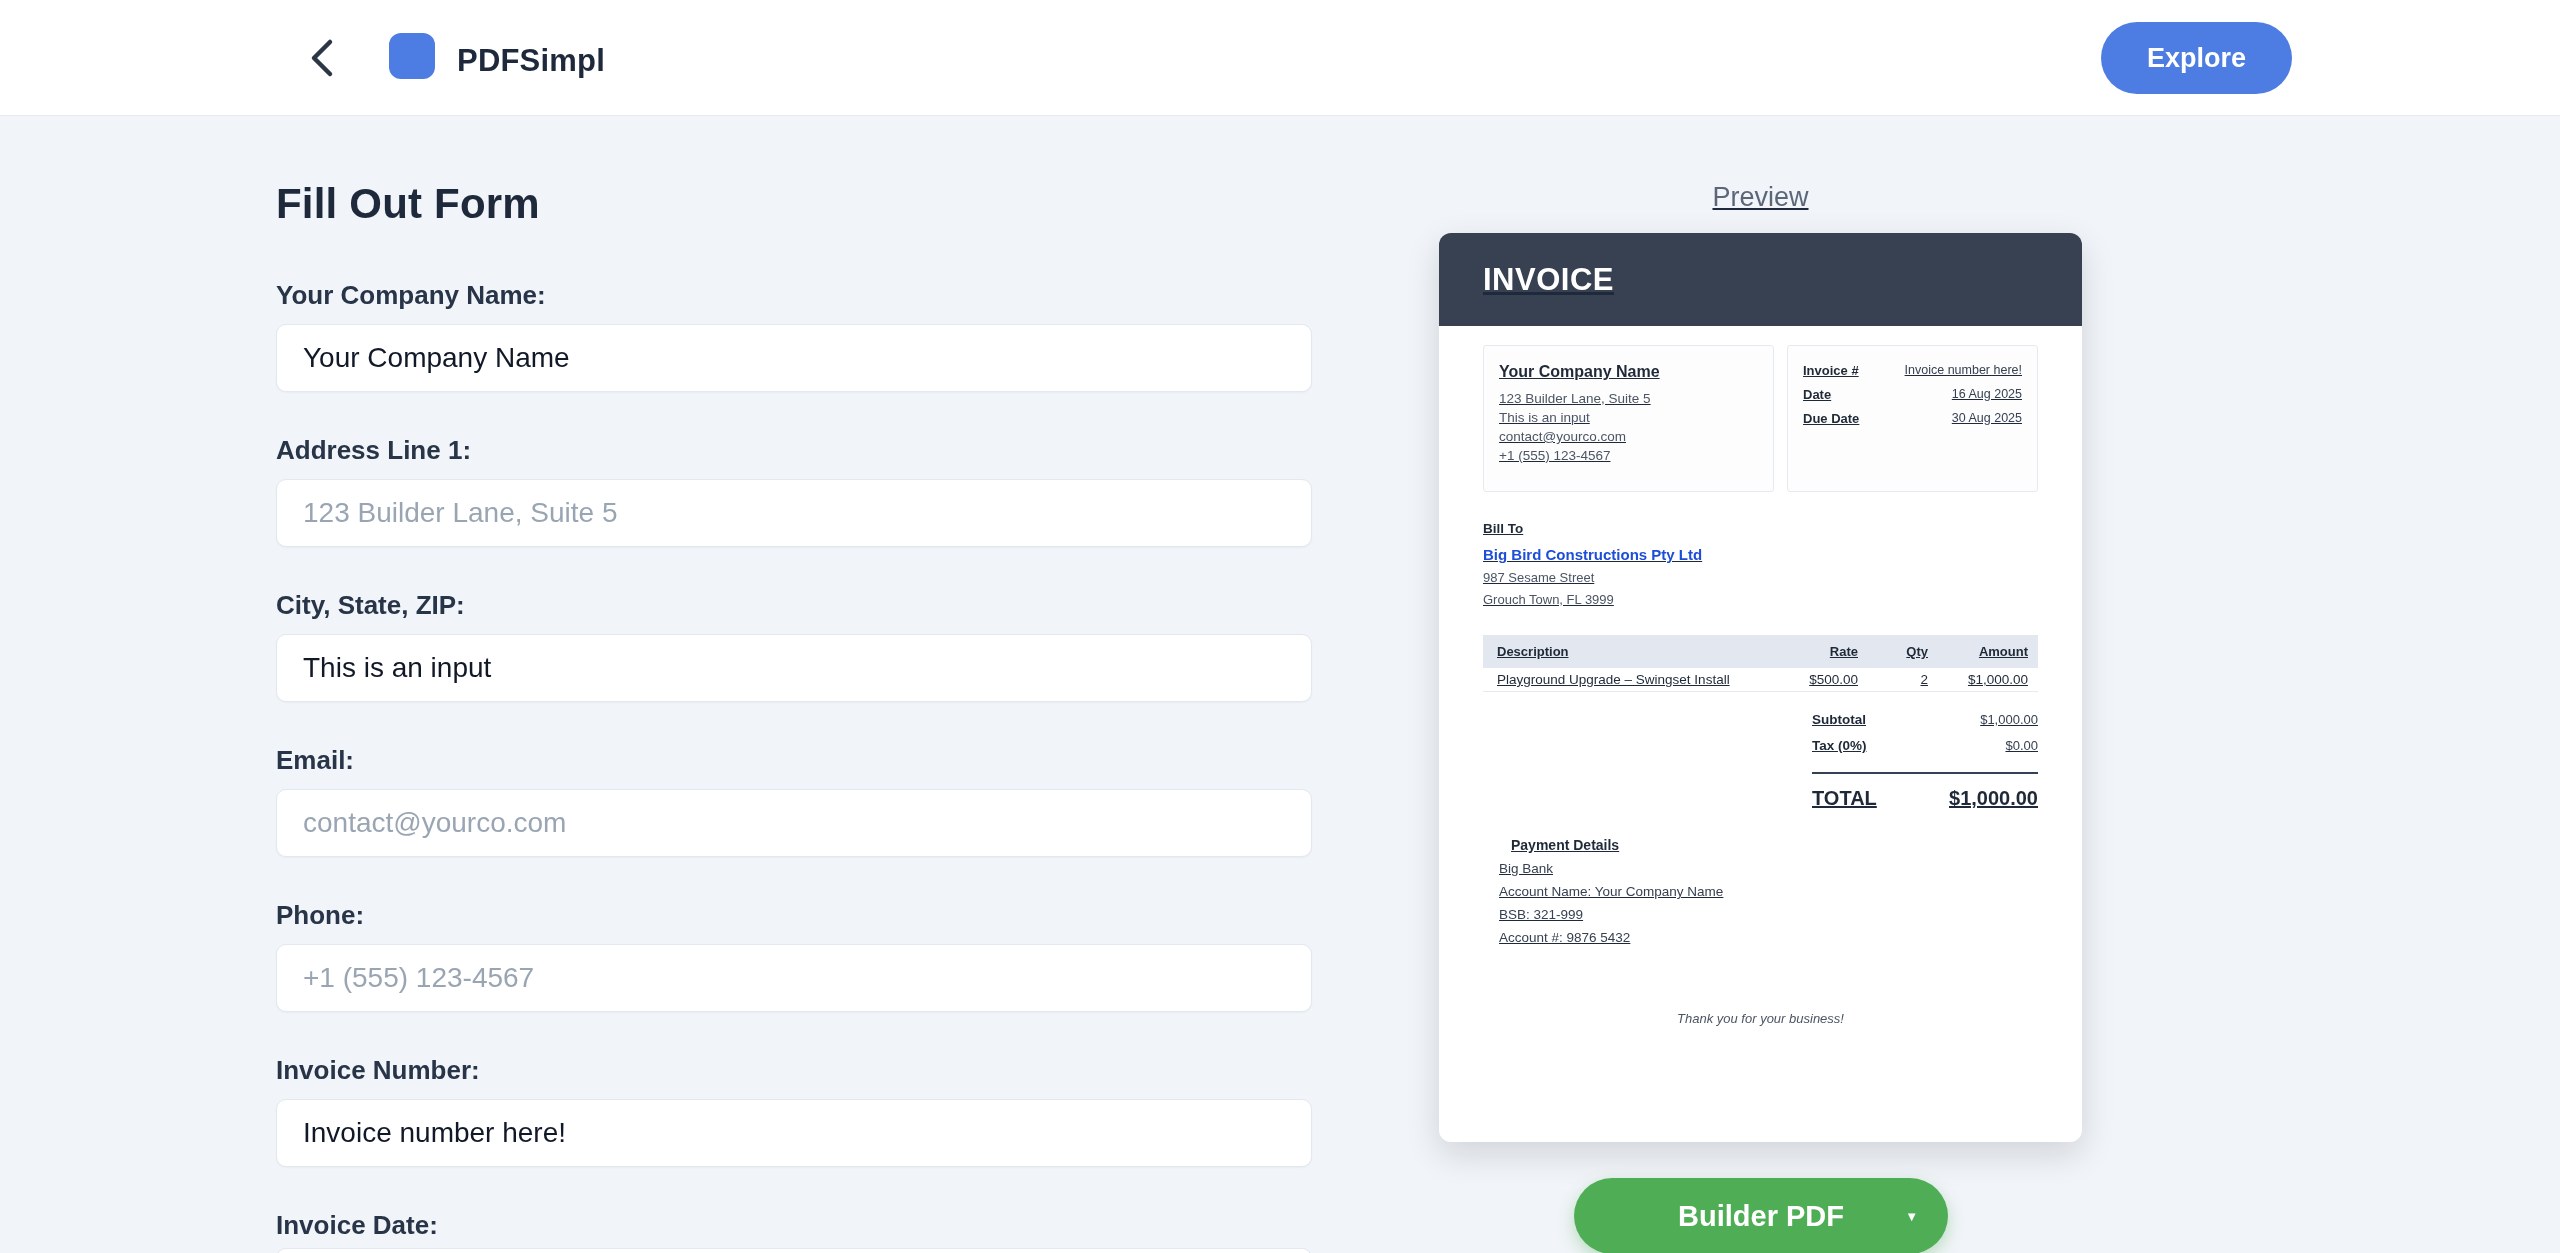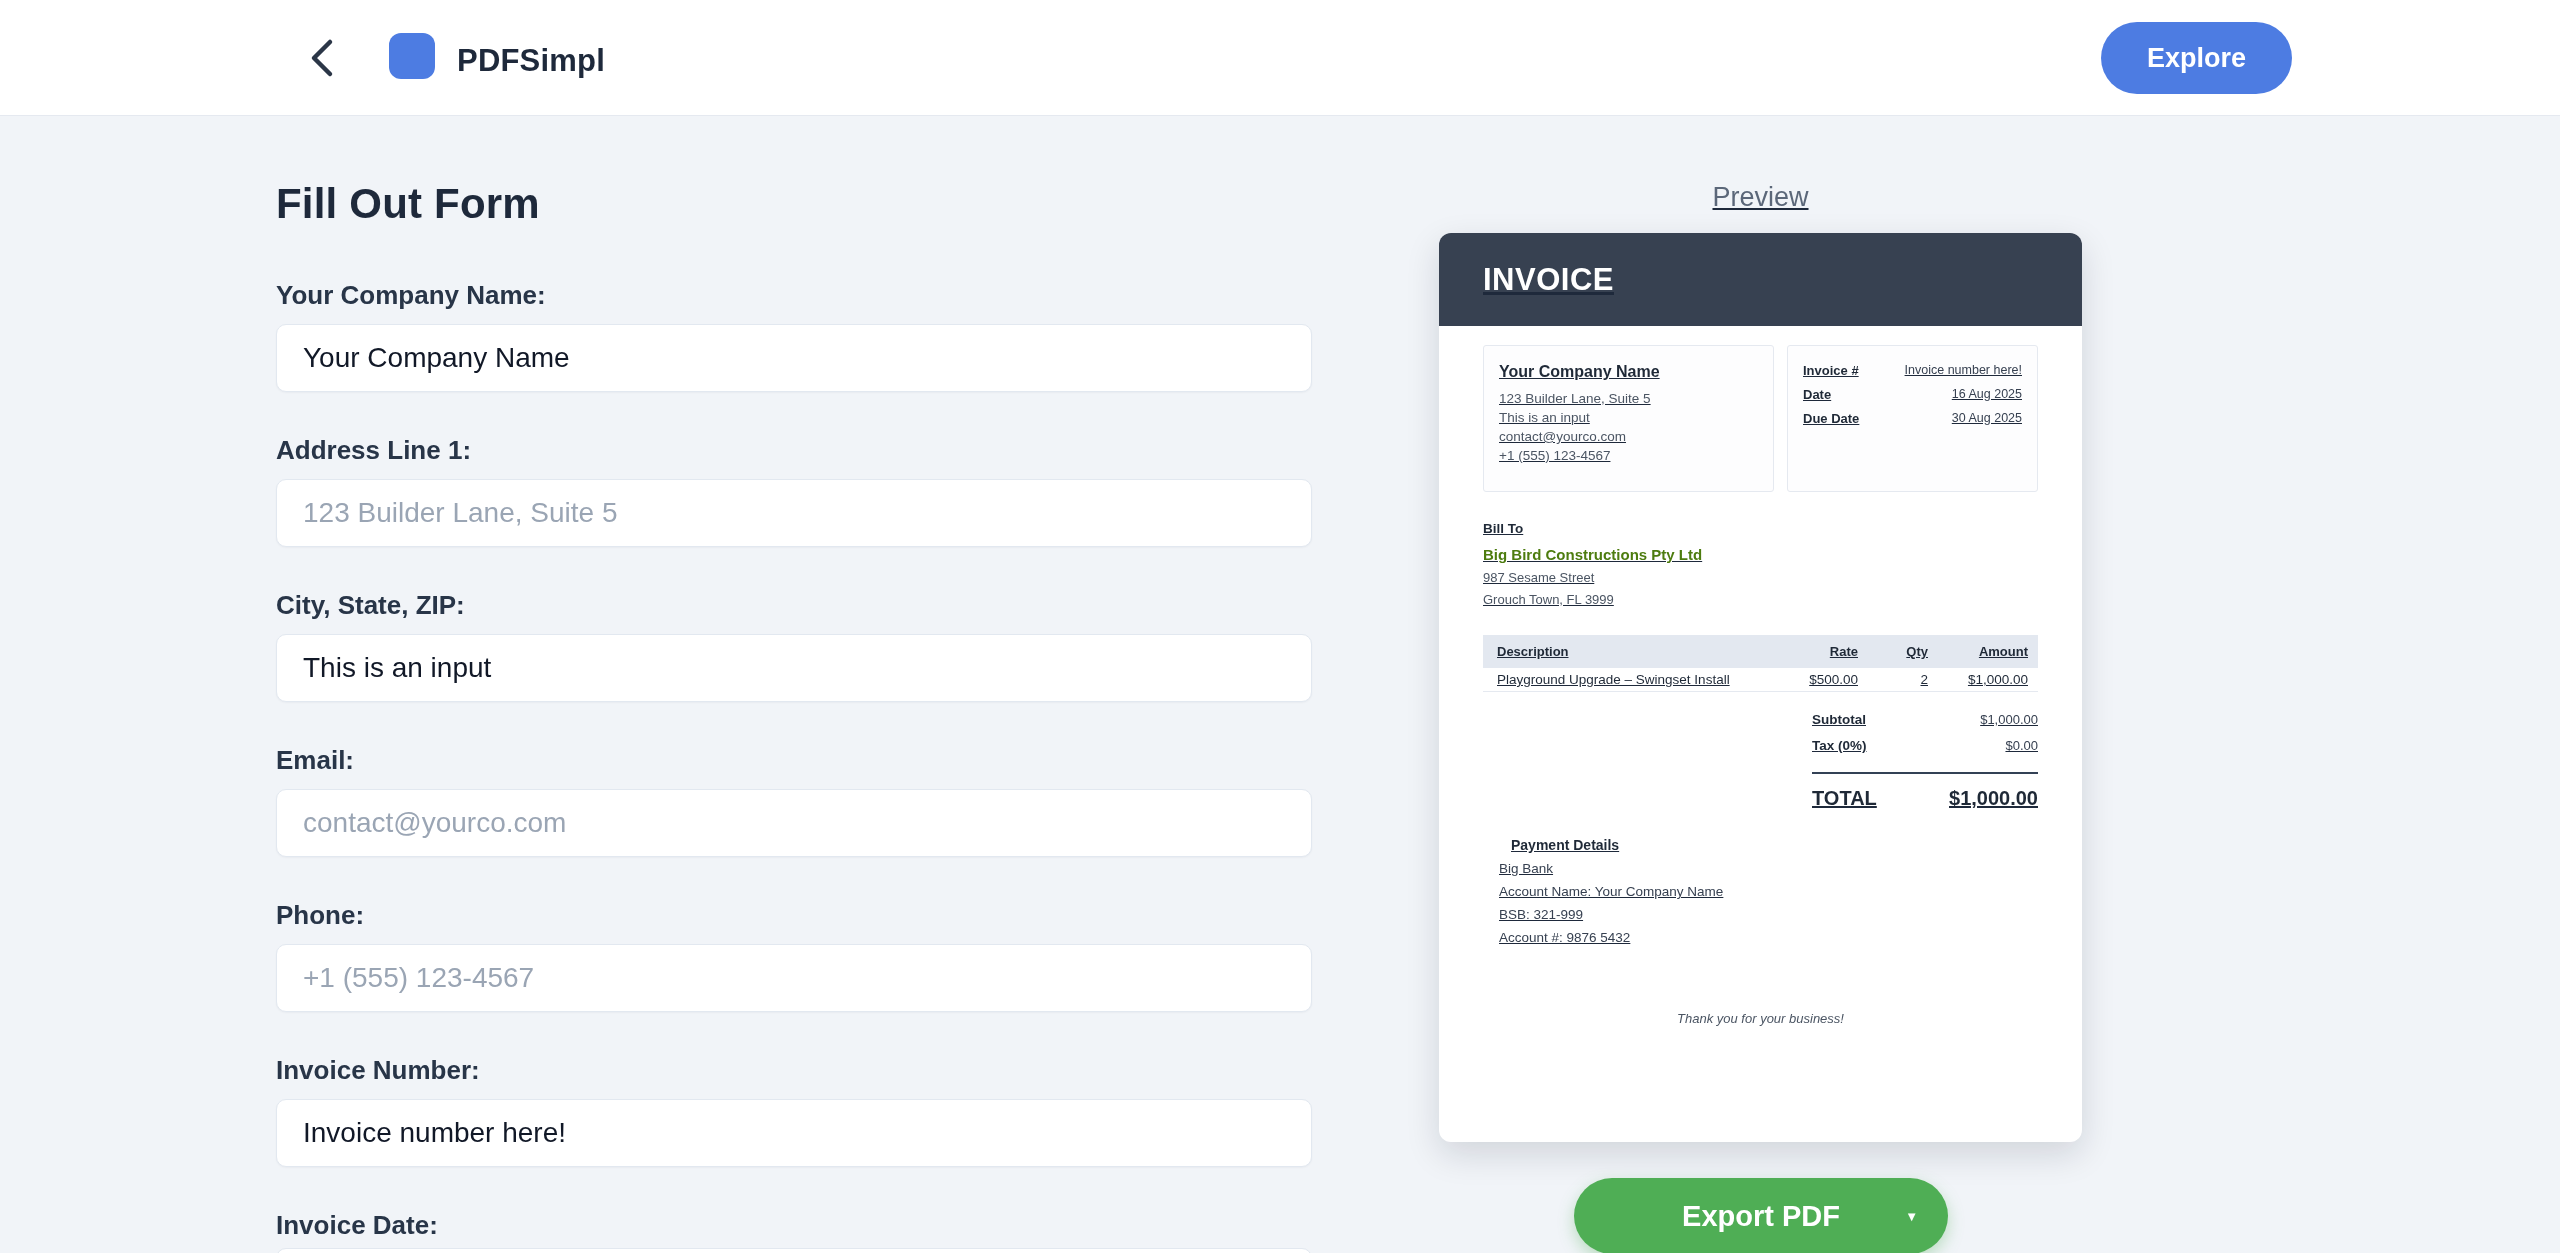--- a/index.html
+++ b/index.html
@@ -72,21 +72,21 @@
   }
   .info-box.company { width: 291px; }
   .info-box.meta { width: 251px; }
   .company-name { font-size: 16px; font-weight: 700; color: #1f2937; margin-bottom: 8px; }
   .company-line { font-size: 13.5px; color: #4b5563; line-height: 19px; }
   .meta-row { display: flex; justify-content: space-between; margin-bottom: 9px; }
   .meta-label { font-size: 13px; font-weight: 700; color: #1f2937; }
   .meta-value { font-size: 12.5px; color: #374151; }
   .billto { margin-top: 29px; }
   .billto-heading { font-size: 13.5px; font-weight: 700; color: #1f2937; }
-  .billto-name { font-size: 15px; font-weight: 700; color: #4d7c0f; margin-top: 10px; }
+  .billto-name { font-size: 15px; font-weight: 700; color: #1d4ed8; margin-top: 10px; }
   .billto-line { font-size: 13px; color: #4b5563; margin-top: 7px; }
   .items-table { width: 100%; border-collapse: collapse; margin-top: 28px; }
   .items-table th {
     background: #e3e8f0; font-size: 13px; font-weight: 700; color: #1f2937;
     padding: 9px 10px; text-align: right;
   }
   .items-table th:first-child { text-align: left; padding-left: 14px; }
   .items-table td {
     font-size: 13.5px; color: #1f2937; padding: 4px 10px; text-align: right;
     border-bottom: 1px solid #e5e9f0;
@@ -258,18 +258,18 @@
           <div class="payment-line">Account Name: Your Company Name</div>
           <div class="payment-line">BSB: 321-999</div>
           <div class="payment-line">Account #: 9876 5432</div>
         </div>
       </div>
 
       <div class="invoice-footer">Thank you for your business!</div>
     </div>
 
     <button class="export-btn">
-      <span>Export PDF</span>
+      <span>Builder PDF</span>
       <span class="export-caret">▼</span>
     </button>
   </section>
 
 </main>
 
 </body></html>

